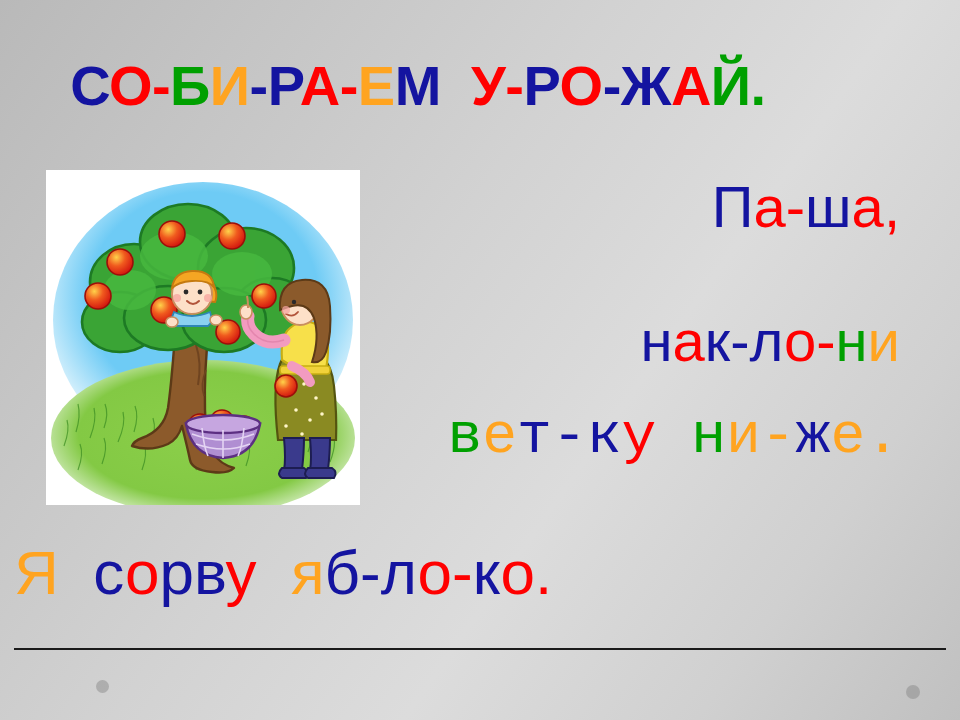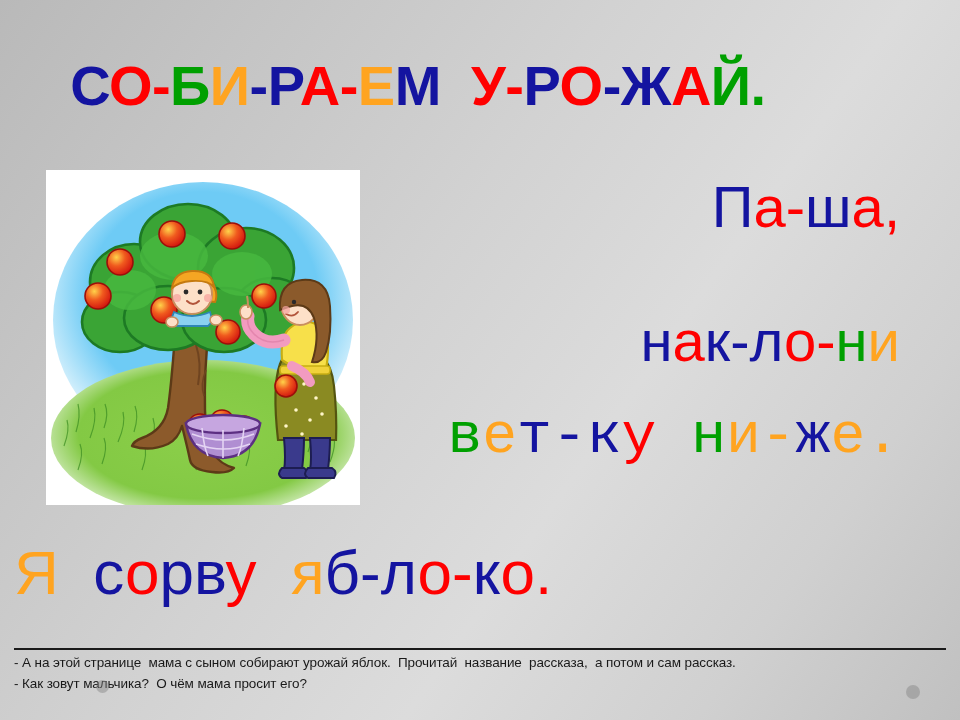--- a/index.html
+++ b/index.html
@@ -260,21 +260,17 @@
     </svg>
   </div>
 
   <div class="verse" id="verse1"><span class="c-blue">П</span><span class="c-red">а</span><span class="c-red">-</span><span class="c-blue">ш</span><span class="c-red">а</span><span class="c-red">,</span></div>
   <div class="verse" id="verse2"><span class="c-blue">н</span><span class="c-red">а</span><span class="c-blue">к</span><span class="c-blue">-</span><span class="c-blue">л</span><span class="c-red">о</span><span class="c-red">-</span><span class="c-green">н</span><span class="c-orange">и</span></div>
   <div class="verse" id="verse3"><span class="c-green">в</span><span class="c-orange">е</span><span class="c-blue">т</span><span class="c-blue">-</span><span class="c-blue">к</span><span class="c-red">у</span><span class="c-blue"> </span><span class="c-green">н</span><span class="c-orange">и</span><span class="c-orange">-</span><span class="c-blue">ж</span><span class="c-orange">е</span><span class="c-orange">.</span></div>
 
   <div id="line4"><span class="c-orange">Я</span><span class="c-orange">  </span><span class="c-blue">с</span><span class="c-red">о</span><span class="c-blue">р</span><span class="c-blue">в</span><span class="c-red">у</span><span class="c-red">  </span><span class="c-orange">я</span><span class="c-blue">б</span><span class="c-blue">-</span><span class="c-blue">л</span><span class="c-red">о</span><span class="c-red">-</span><span class="c-blue">к</span><span class="c-red">о</span><span class="c-red">.</span></div>
 
   <div id="footer-rule"></div>
-  <div id="footer">
-    <span class="footer-line">- А на этой странице  мама с сыном собирают урожай яблок.  Прочитай  название  рассказа,  а потом и сам рассказ.</span>
-    <span class="footer-line">- Как зовут мальчика?  О чём мама просит его?</span>
-  </div>
 
   <div class="deco-dot" id="deco-dot-left"></div>
   <div class="deco-dot" id="deco-dot-right"></div>
 
 </div>
 
 </body></html>

